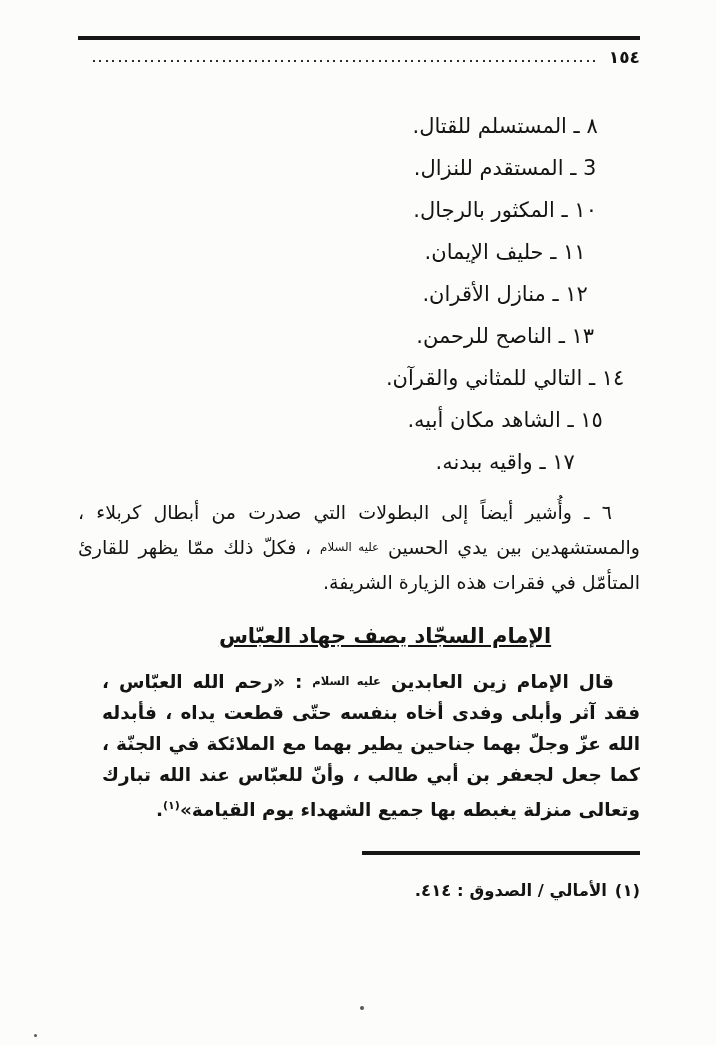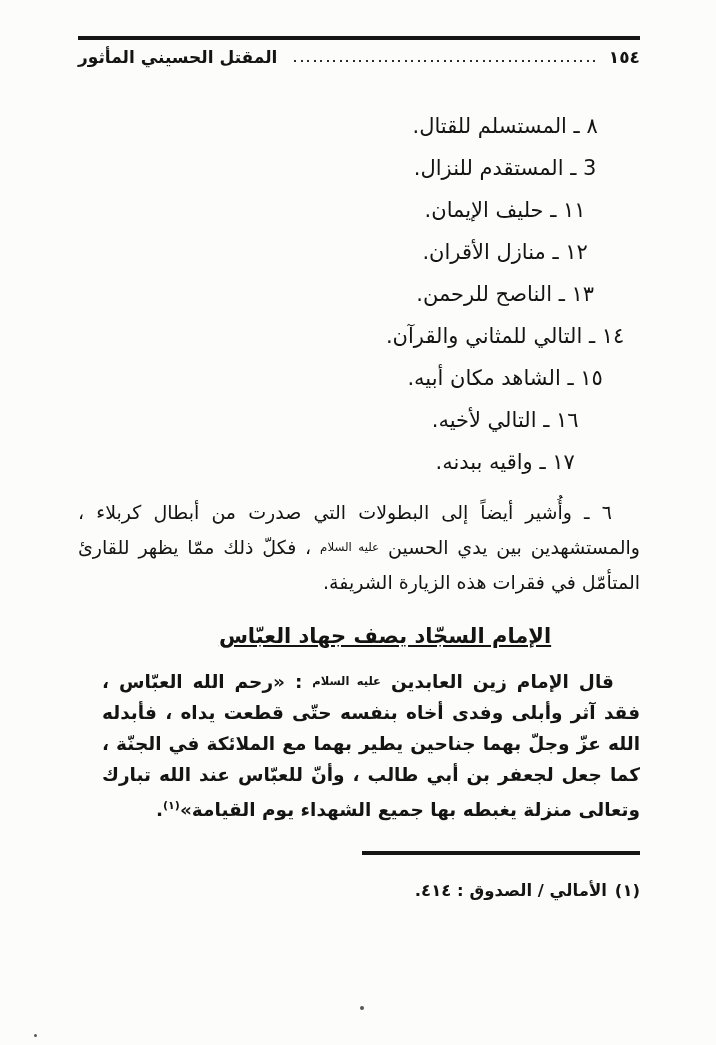--- a/index.html
+++ b/index.html
@@ -101,32 +101,31 @@
 </head>
 <body>
 
 <div class="page">
 
   <div class="top-rule"></div>
 
   <div class="header-row">
     <span>١٥٤</span>
     <span class="leader"></span>
-    <span>المقتل الحسيني المأثور</span>
   </div>
 
   <div class="epithets">
     <div class="epithet">٨ ـ المستسلم للقتال.</div>
     <div class="epithet">3 ـ المستقدم للنزال.</div>
+    <div class="epithet">١٠ ـ المكثور بالرجال.</div>
     <div class="epithet">١١ ـ حليف الإيمان.</div>
     <div class="epithet">١٢ ـ منازل الأقران.</div>
     <div class="epithet">١٣ ـ الناصح للرحمن.</div>
     <div class="epithet">١٤ ـ التالي للمثاني والقرآن.</div>
     <div class="epithet">١٥ ـ الشاهد مكان أبيه.</div>
-    <div class="epithet">١٦ ـ التالي لأخيه.</div>
     <div class="epithet">١٧ ـ واقيه ببدنه.</div>
   </div>
 
   <p class="para indent">
     <span>٦ ـ وأُشير أيضاً إلى البطولات التي صدرت من أبطال كربلاء ، والمستشهدين بين يدي الحسين</span>
     <span class="honorific">عليه السلام</span>
     <span>، فكلّ ذلك ممّا يظهر للقارئ المتأمّل في فقرات هذه الزيارة الشريفة.</span>
   </p>
 
   <h2 class="section-heading">الإمام السجّاد يصف جهاد العبّاس</h2>

